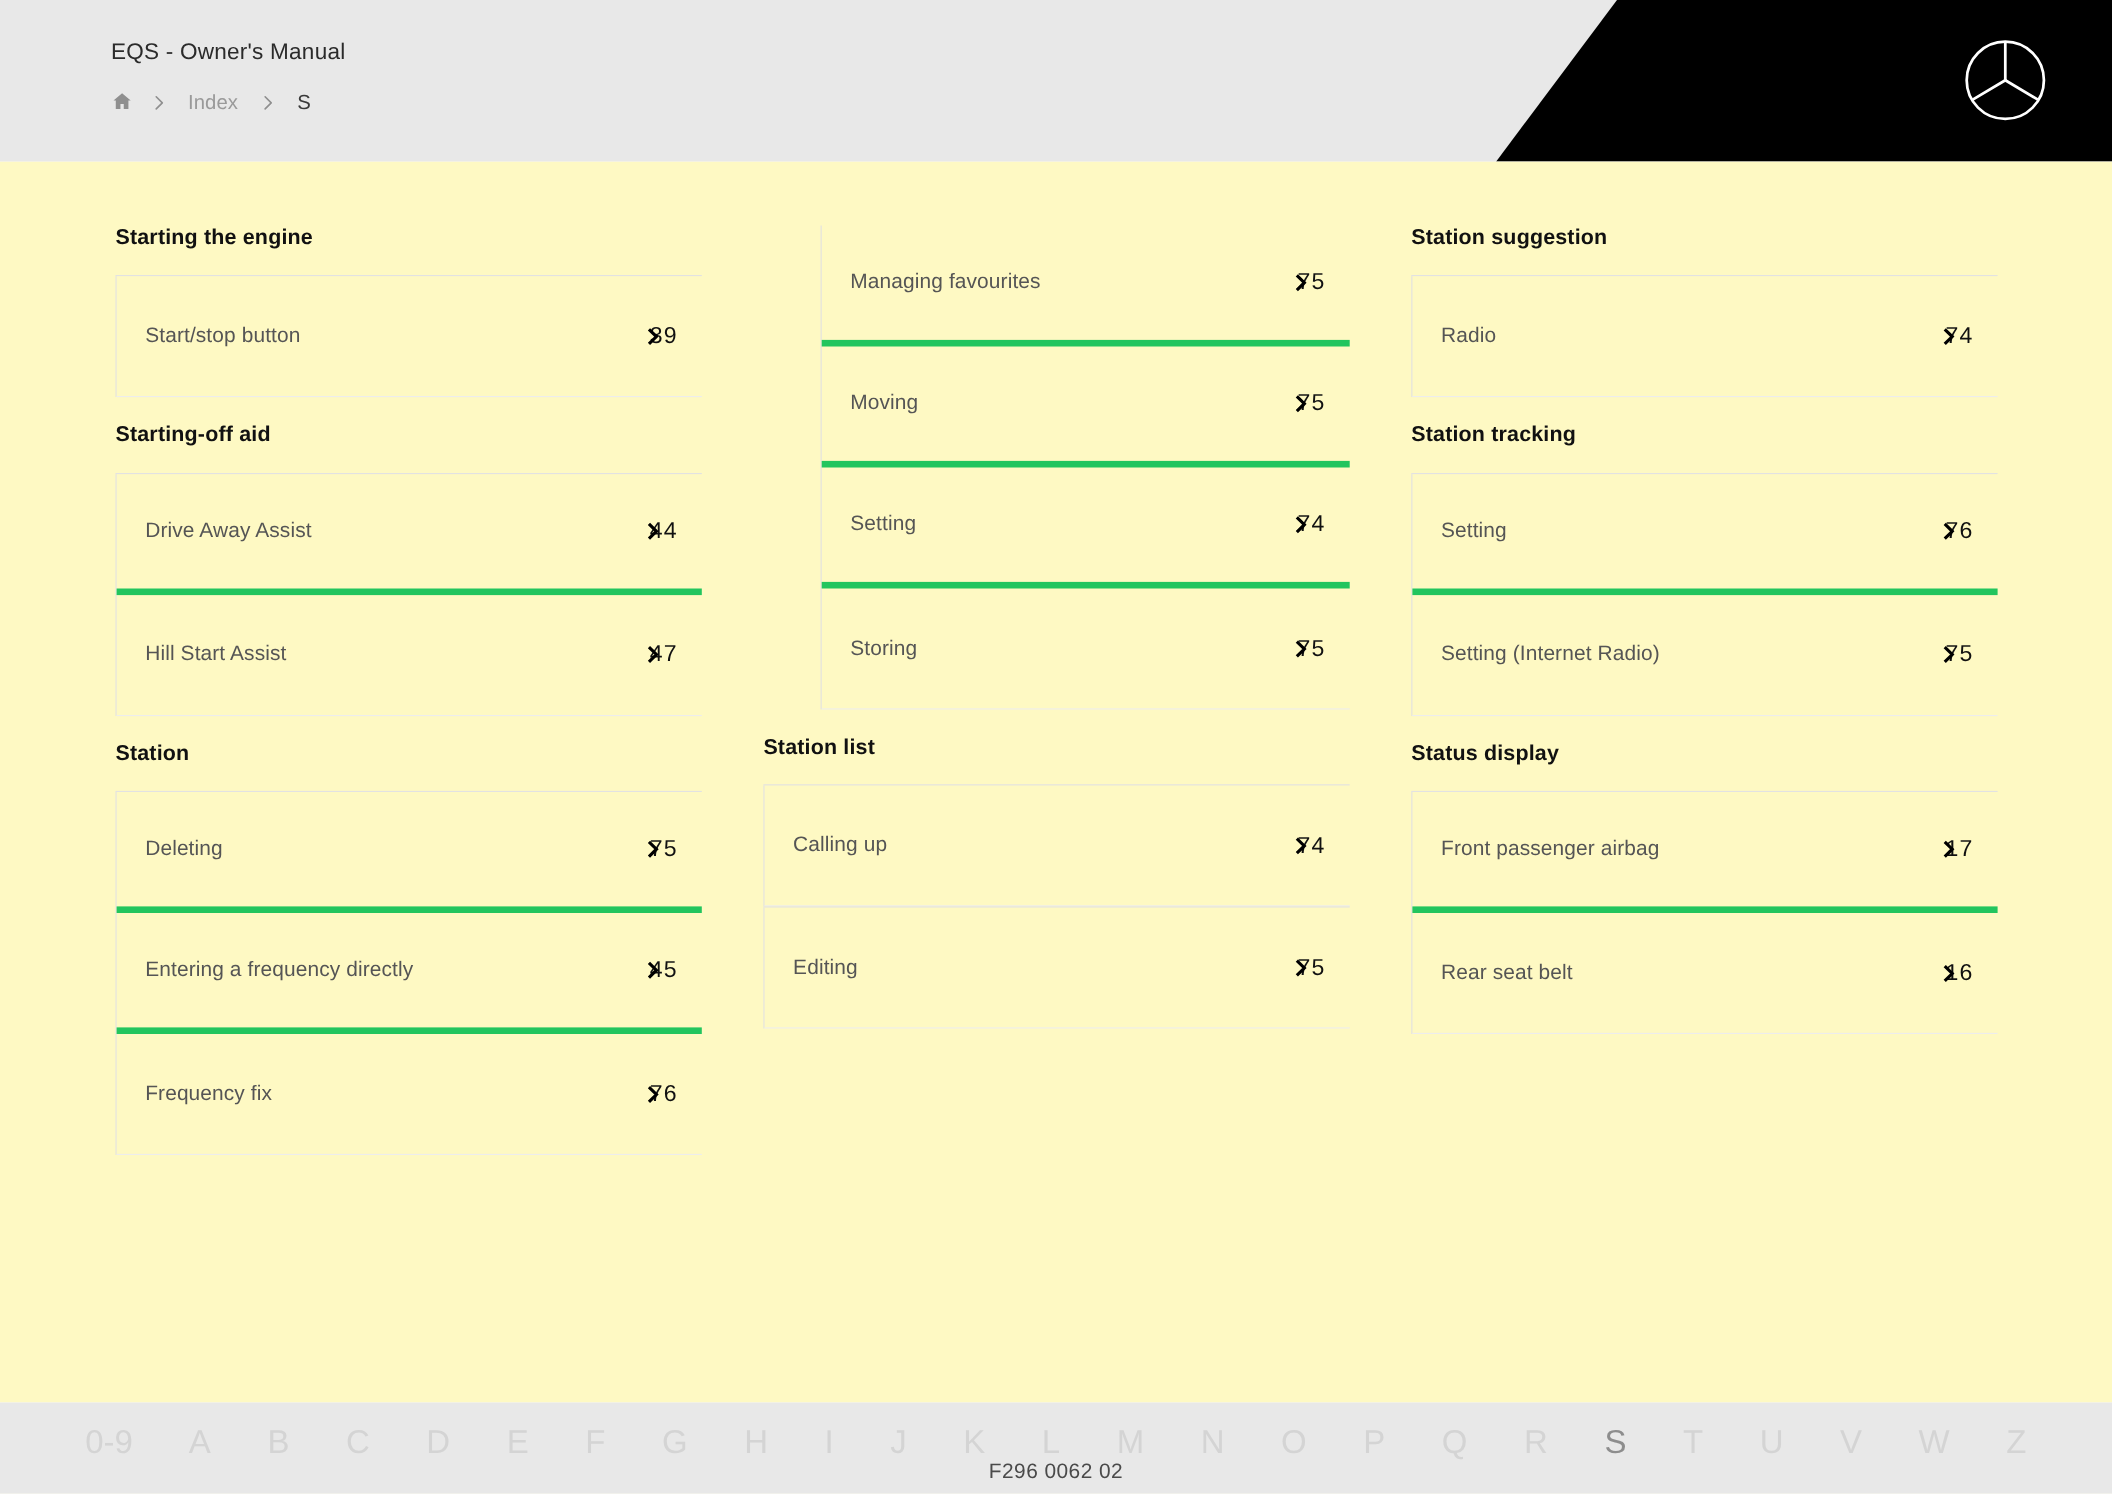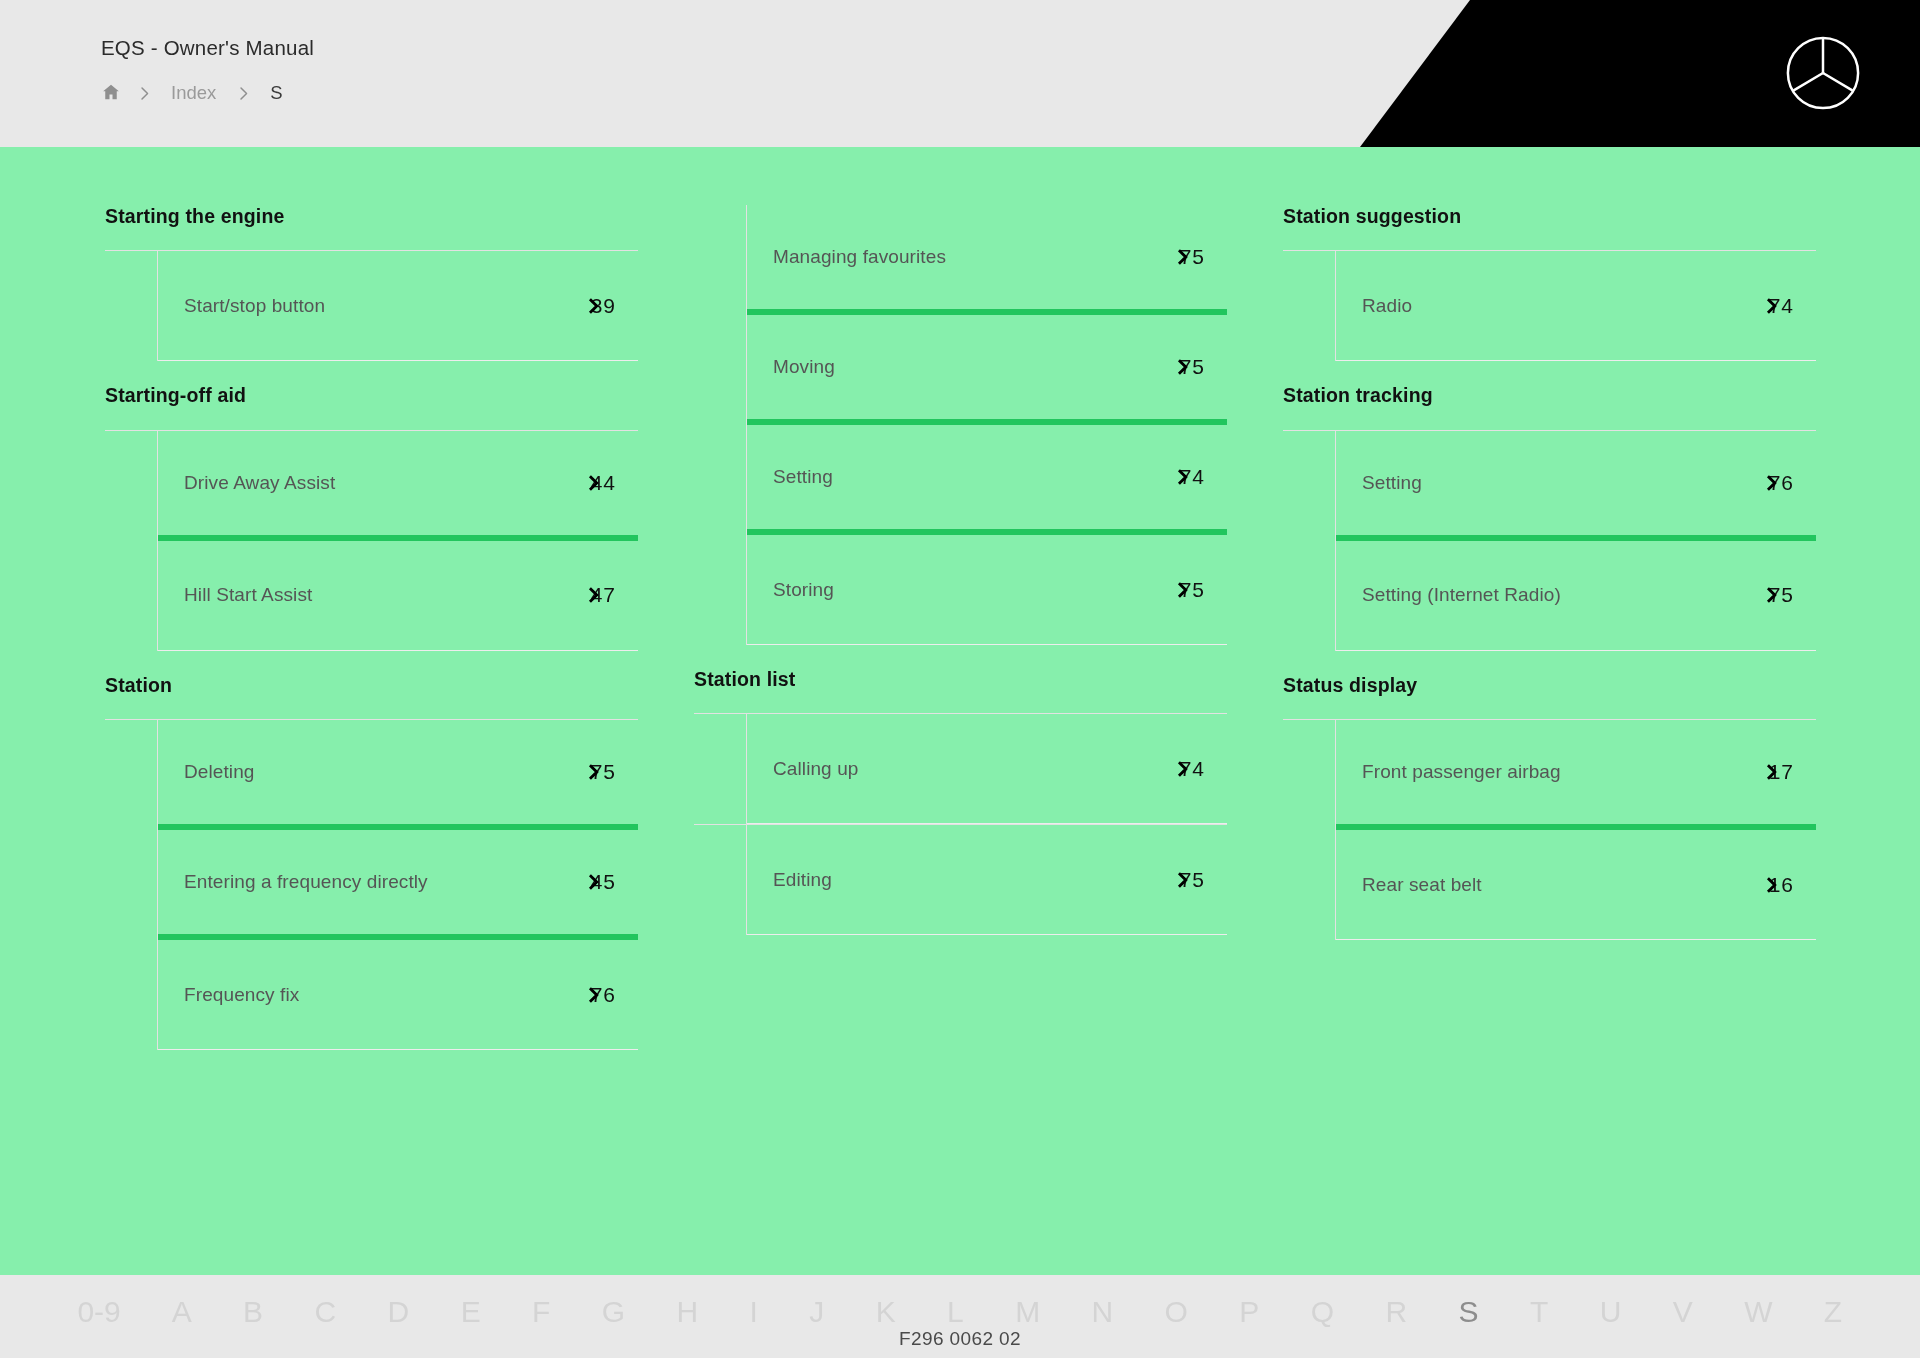--- a/index.html
+++ b/index.html
@@ -78,21 +78,21 @@
   }
   .home-icon svg { display: block; }
 
   
   .index-area {
     position: absolute;
     left: 0;
     top: 147px;
     width: 1920px;
     height: 1128px;
-    background: #86efac;
+    background: #fef9c3;
   }
   .columns {
     position: absolute;
     left: 105px;
     top: 58px;
     width: 1712px;
     display: flex;
     gap: 0px;
   }
   .col {
@@ -109,21 +109,20 @@
     padding: 23px 0 22px 0;
     line-height: 1.2;
   }
   .group-rule {
     height: 1px;
     background: #e2e2e2;
     width: 100%;
   }
   .entries {
     border-left: 1px solid #e2e2e2;
-    margin-left: 52px;
   }
   .entries.continued {
     border-left: 1px solid #e2e2e2;
     margin-left: 52px;
     border-top: none;
   }
   .entry {
     display: flex;
     align-items: center;
     justify-content: space-between;

